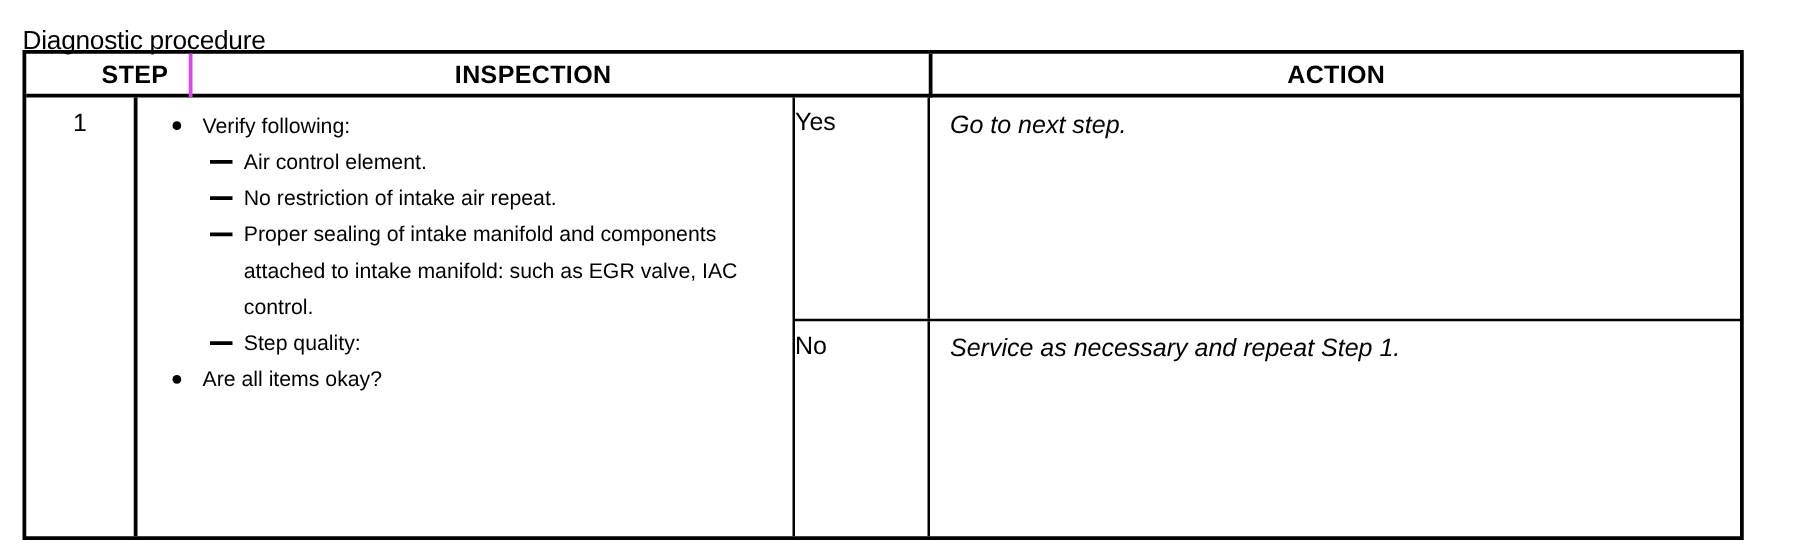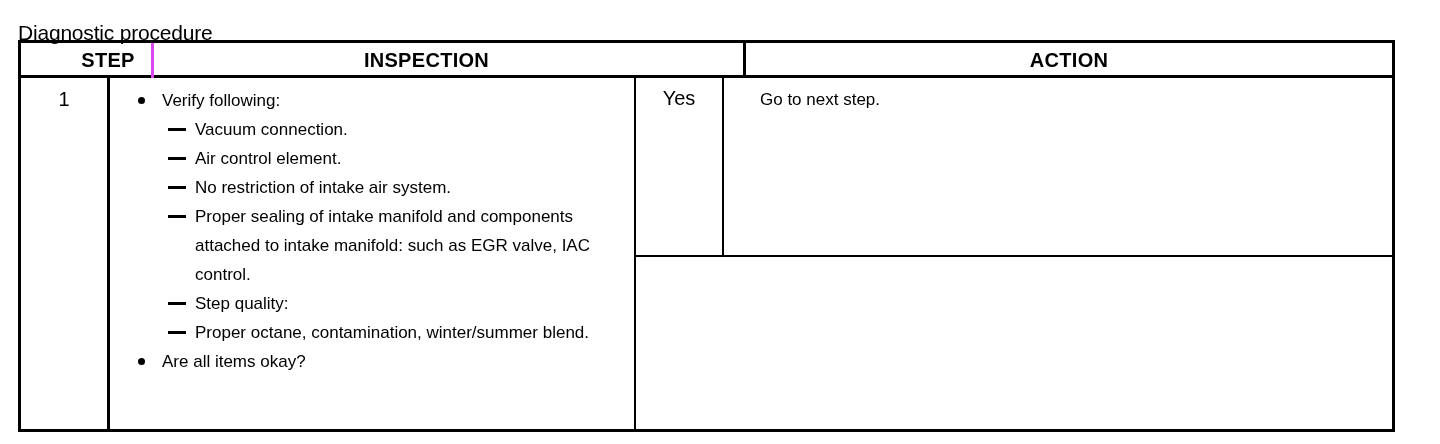--- a/index.html
+++ b/index.html
@@ -128,38 +128,38 @@
     right: 0;
     box-sizing: border-box;
   }
   .ans-row-yes { top: 0; height: 179px; border-bottom: 2px solid #000; }
   .ans-row-no  { top: 179px; bottom: 0; }
 
   .ans-label {
     position: absolute;
     left: 0;
     top: 0;
-    width: 88px;
+    width: 108px;
     height: 100%;
     box-sizing: border-box;
     border-right: 2px solid #000;
-    text-align: center;
     padding-top: 9px;
     font-size: 20px;
   }
   .ans-text {
     position: absolute;
     left: 110px;
     top: 0;
     right: 0;
     height: 100%;
     padding: 9px 0 0 14px;
     box-sizing: border-box;
-    font-size: 17px;
+    font-size: 20px;
     line-height: 26px;
+    font-style: italic;
   }
 
   
   ul.insp-list {
     list-style: none;
     margin: 0;
     padding: 0;
     font-size: 17px;
     line-height: 29px;
   }
@@ -214,51 +214,47 @@
       <div class="cell-step">1</div>
 
       <div class="cell-inspection">
         <ul class="insp-list">
           <li class="insp-bullet">
             <span class="marker-dot"></span>
             <span>Verify following:</span>
           </li>
           <li class="insp-dash">
             <span class="marker-dash"></span>
-            <span class="dash-text">Vacuum connection.</span>
-          </li>
-          <li class="insp-dash">
-            <span class="marker-dash"></span>
             <span class="dash-text">Air control element.</span>
           </li>
           <li class="insp-dash">
             <span class="marker-dash"></span>
-            <span class="dash-text">No restriction of intake air system.</span>
+            <span class="dash-text">No restriction of intake air repeat.</span>
           </li>
           <li class="insp-dash">
             <span class="marker-dash"></span>
             <span class="dash-text">Proper sealing of intake manifold and components attached to intake manifold: such as EGR valve, IAC control.</span>
           </li>
           <li class="insp-dash">
             <span class="marker-dash"></span>
             <span class="dash-text">Step quality:</span>
-          </li>
-          <li class="insp-dash">
-            <span class="marker-dash"></span>
-            <span class="dash-text">Proper octane, contamination, winter/summer blend.</span>
           </li>
           <li class="insp-bullet">
             <span class="marker-dot"></span>
             <span>Are all items okay?</span>
           </li>
         </ul>
       </div>
 
       <div class="answers">
         <div class="ans-row ans-row-yes">
           <div class="ans-label">Yes</div>
           <div class="ans-text">Go to next step.</div>
         </div>
+        <div class="ans-row ans-row-no">
+          <div class="ans-label">No</div>
+          <div class="ans-text">Service as necessary and repeat Step 1.</div>
+        </div>
       </div>
 
     </div>
   </div>
 </div>
 
 </body></html>

